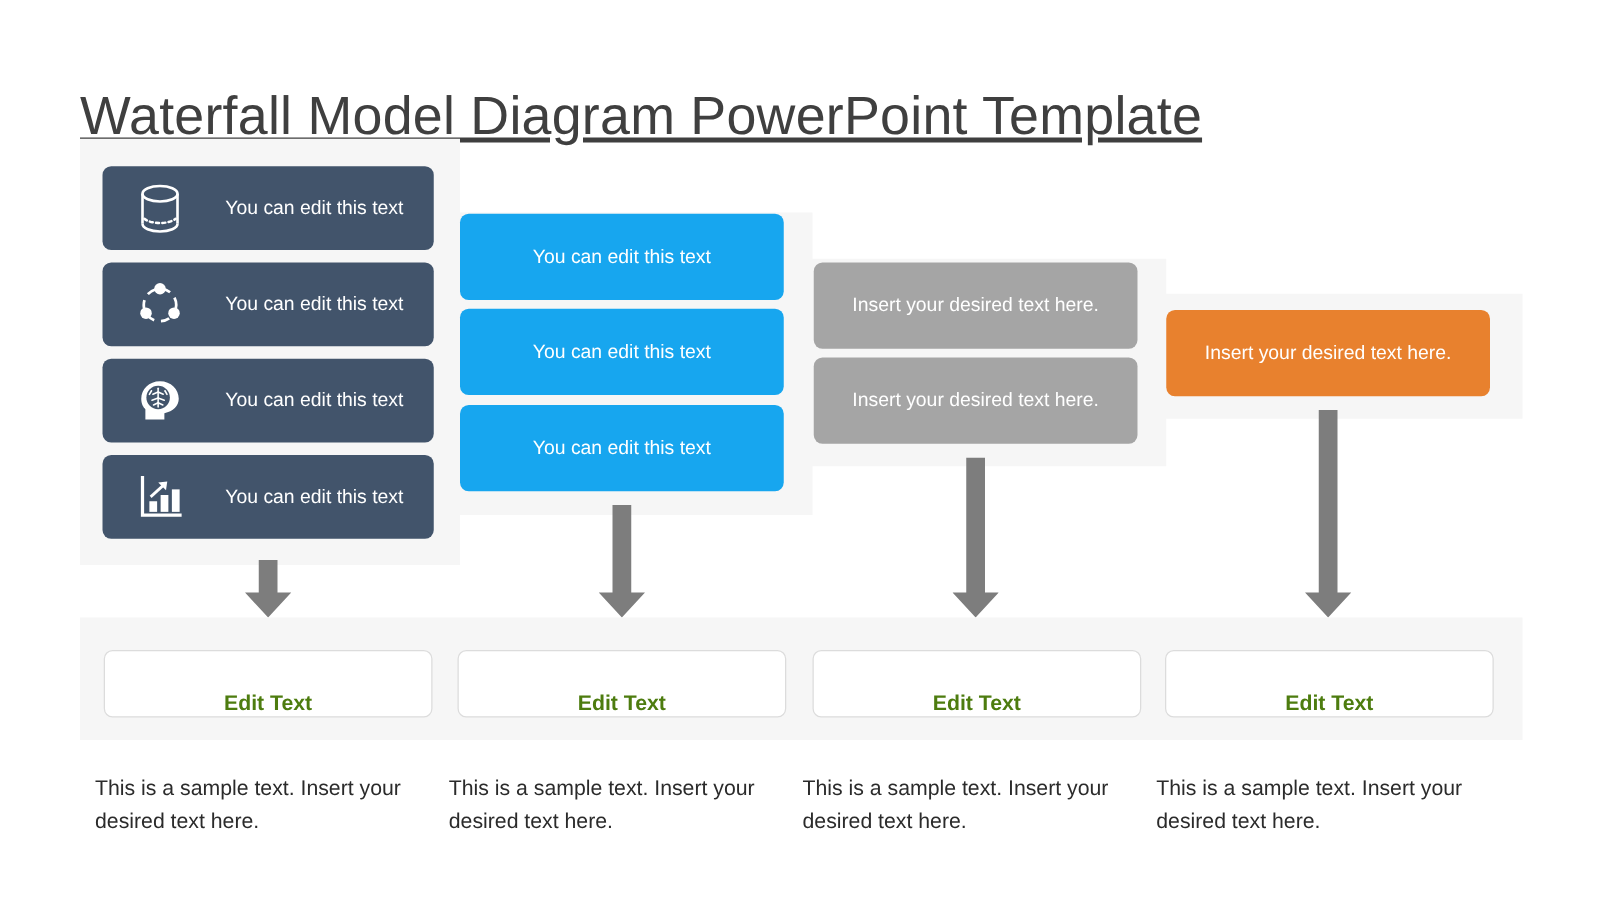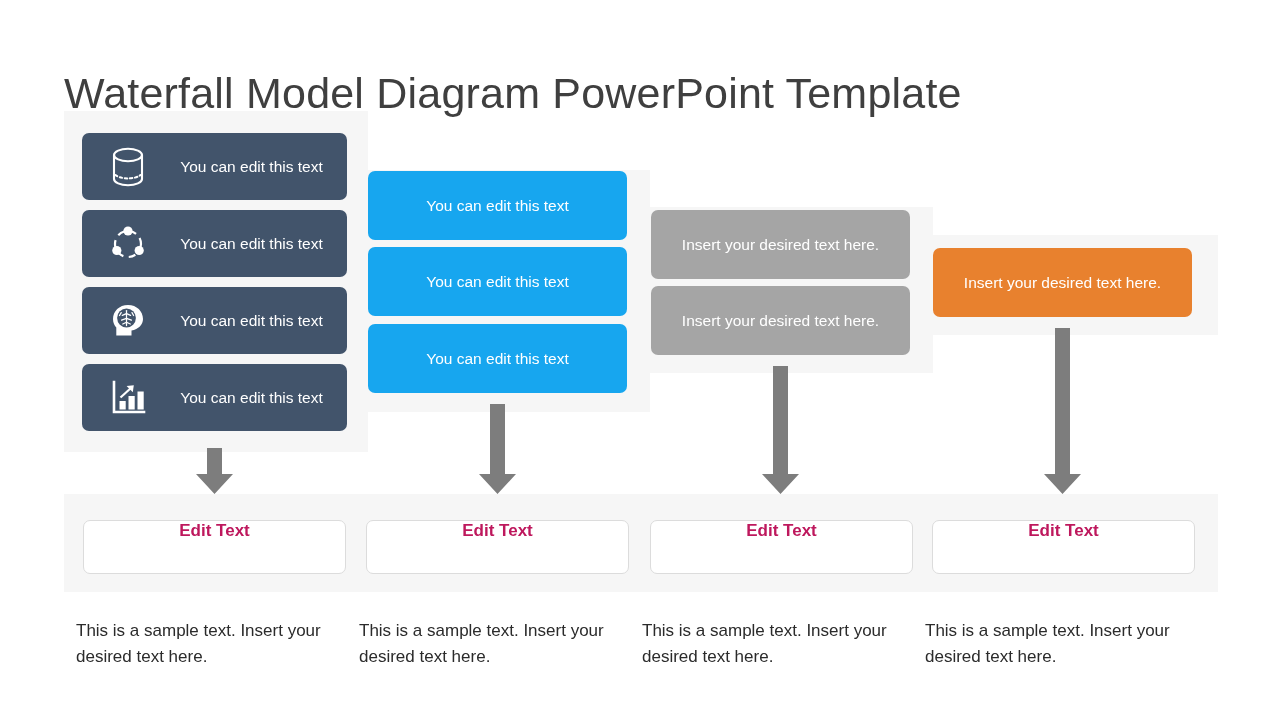--- a/index.html
+++ b/index.html
@@ -18,20 +18,21 @@
   
   #slide-title {
     position: absolute;
     left: 64px;
     top: 40px;
     font-size: 43px;
     font-weight: 400;
     color: #3f3f3f;
     letter-spacing: 0.2px;
     white-space: nowrap;
+    text-decoration: underline;
   }
 
   
   #stage {
     position: absolute;
     left: 0;
     top: 0;
     width: 1016px;
     height: 720px;
   }
@@ -140,25 +141,25 @@
   .edit-card {
     position: absolute;
     top: 520px;
     width: 263px;
     height: 54px;
     background: #ffffff;
     border: 1px solid #dcdcdc;
     border-radius: 7px;
     box-sizing: border-box;
     display: flex;
-    align-items: flex-start;
+    align-items: flex-end;
     justify-content: center;
     font-size: 17px;
     font-weight: bold;
-    color: #be185d;
+    color: #4d7c0f;
   }
   #edit-card-1 { left: 83px; }
   #edit-card-2 { left: 366px; }
   #edit-card-3 { left: 650px; }
   #edit-card-4 { left: 932px; }
 
   
   .caption {
     position: absolute;
     top: 618px;

